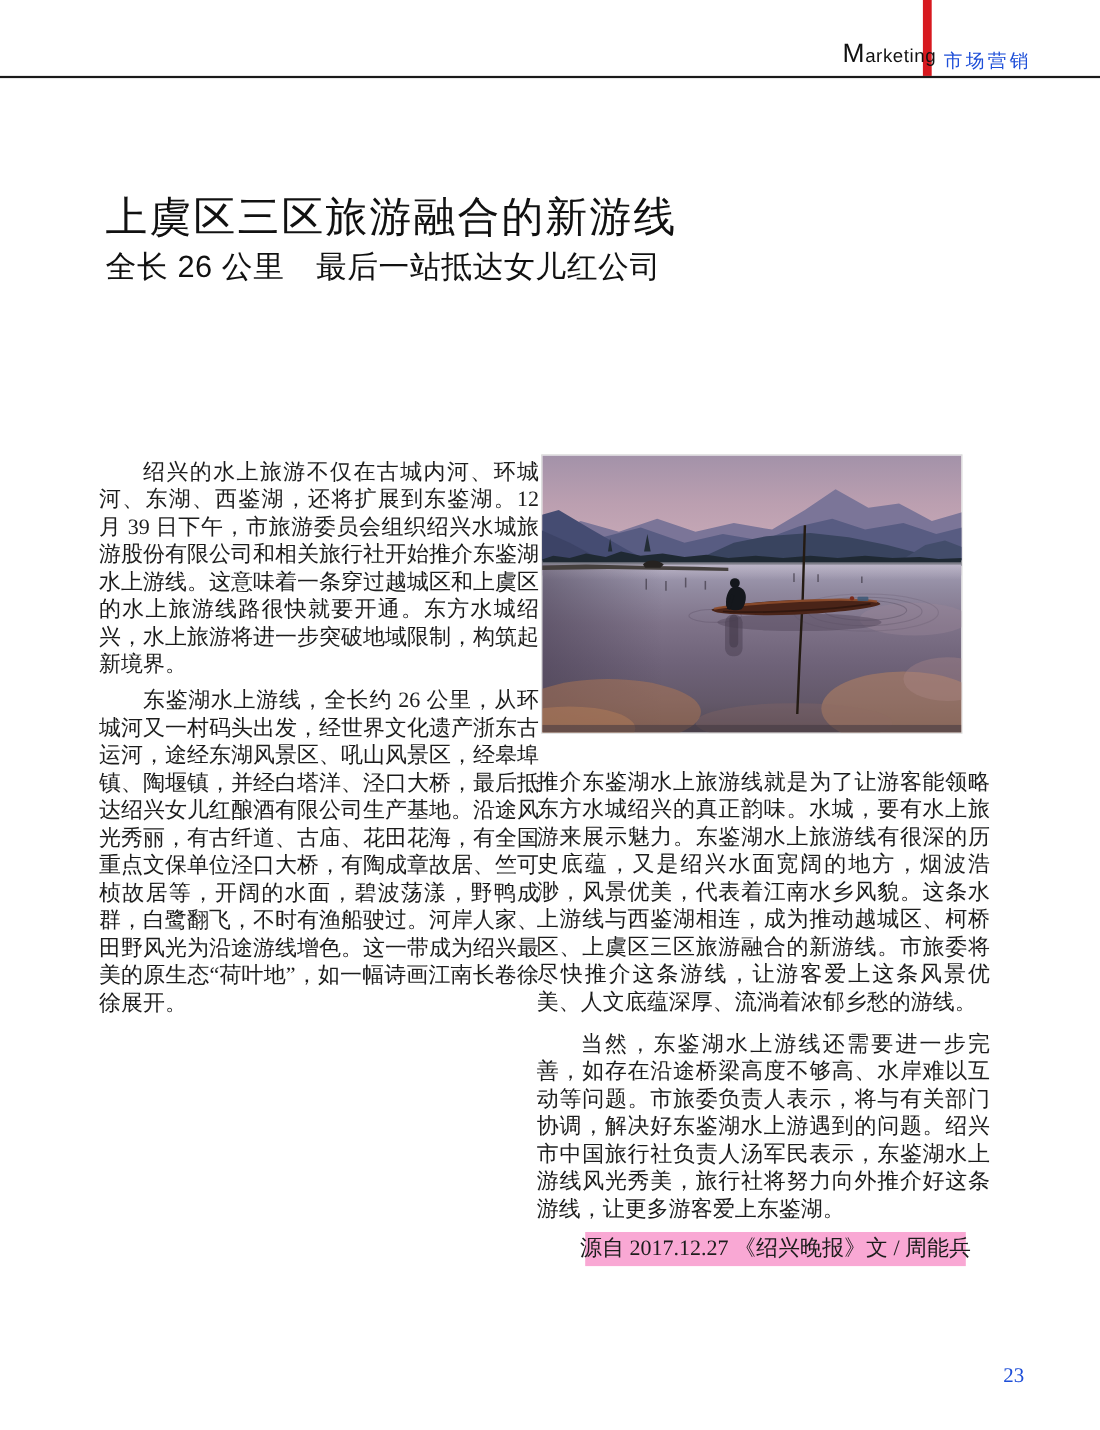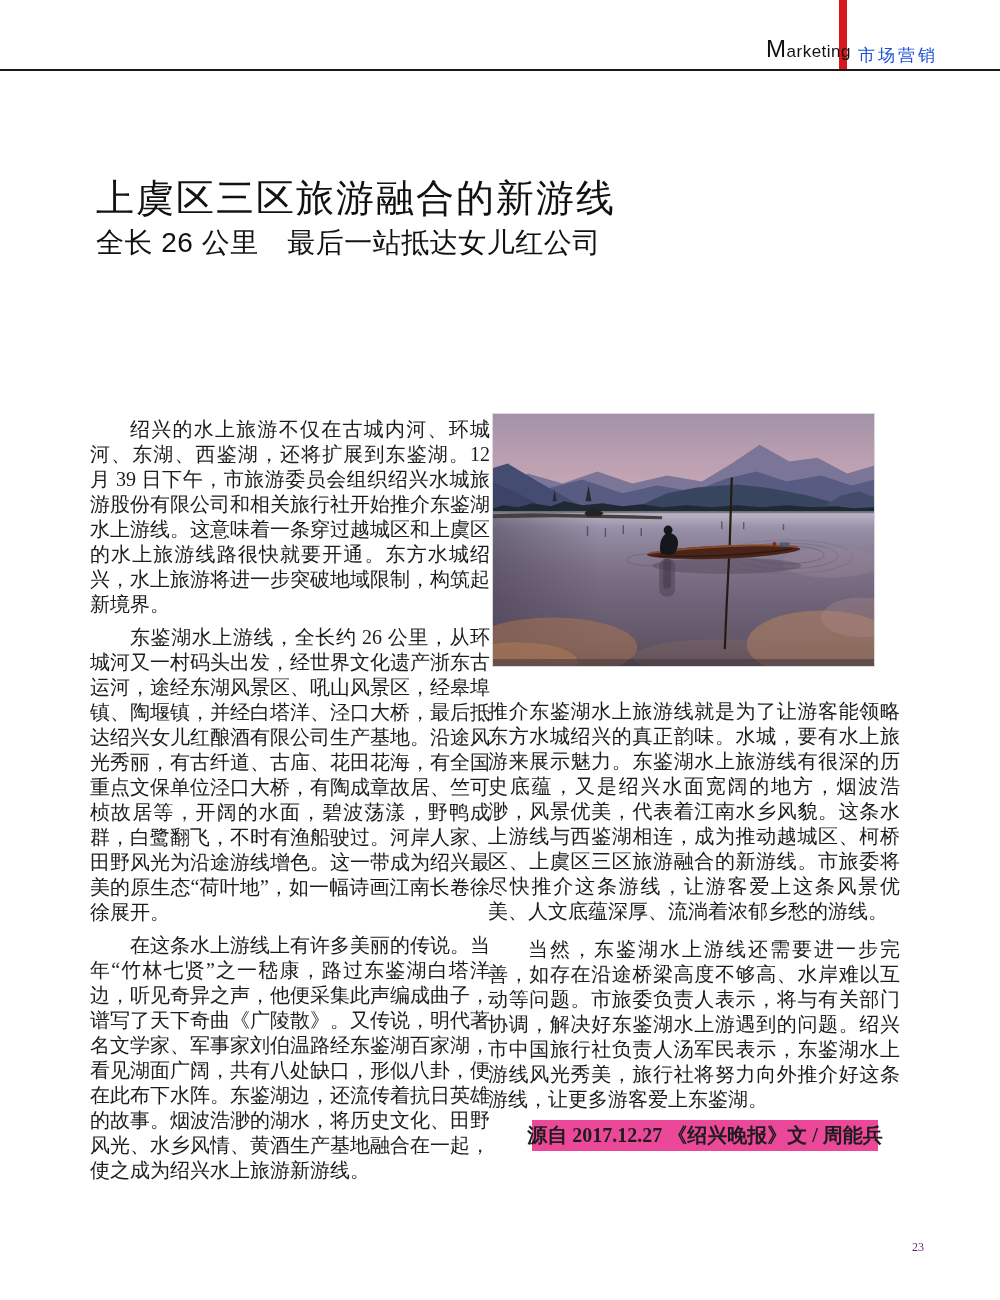--- a/index.html
+++ b/index.html
@@ -40,46 +40,45 @@
   .col-left{left:90px;top:417px;width:400px;}
   .col-right{left:488px;top:413px;width:412px;}
   .col-right p.first{margin-bottom:13px;}
   
   figure.photo{margin:0 0 32px 4px;width:383px;height:254px;line-height:0;
     border:1px solid #d8d8d8;box-sizing:border-box;}
   figure.photo svg{display:block;width:100%;height:100%;}
   
   .source-box{
     margin:0 0 0 44px;width:346px;height:31px;
-    background:#ec4899;
+    background:#f9a8d4;
     display:flex;align-items:center;justify-content:center;
-    font-size:20px;white-space:nowrap;font-weight:bold;
+    font-size:20px;white-space:nowrap;
   }
   
-  .page-number{position:absolute;left:912px;top:1240px;font-size:12px;color:#701a75;}
+  .page-number{position:absolute;left:912px;top:1240px;font-size:19px;color:#1d4ed8;}
 </style>
 </head>
 <body>
 
 <div class="page">
 
   <div class="red-bar"></div>
   <div class="marketing"><span class="cap">M</span><span>arketing</span></div>
   <div class="section-zh">市场营销</div>
   <div class="rule"></div>
 
   <div class="title-block">
     <h1 class="title">上虞区三区旅游融合的新游线</h1>
     <h2 class="subtitle">全长 26 公里　最后一站抵达女儿红公司</h2>
   </div>
 
   <div class="col col-left">
     <p>绍兴的水上旅游不仅在古城内河、环城河、东湖、西鉴湖，还将扩展到东鉴湖。12 月 39 日下午，市旅游委员会组织绍兴水城旅游股份有限公司和相关旅行社开始推介东鉴湖水上游线。这意味着一条穿过越城区和上虞区的水上旅游线路很快就要开通。东方水城绍兴，水上旅游将进一步突破地域限制，构筑起新境界。</p>
     <p>东鉴湖水上游线，全长约 26 公里，从环城河又一村码头出发，经世界文化遗产浙东古运河，途经东湖风景区、吼山风景区，经皋埠镇、陶堰镇，并经白塔洋、泾口大桥，最后抵达绍兴女儿红酿酒有限公司生产基地。沿途风光秀丽，有古纤道、古庙、花田花海，有全国重点文保单位泾口大桥，有陶成章故居、竺可桢故居等，开阔的水面，碧波荡漾，野鸭成群，白鹭翻飞，不时有渔船驶过。河岸人家、田野风光为沿途游线增色。这一带成为绍兴最美的原生态“荷叶地”，如一幅诗画江南长卷徐徐展开。</p>
-    <p>在这条水上游线上有许多美丽的传说。当年“竹林七贤”之一嵇康，路过东鉴湖白塔洋边，听见奇异之声，他便采集此声编成曲子，谱写了天下奇曲《广陵散》。又传说，明代著名文学家、军事家刘伯温路经东鉴湖百家湖，看见湖面广阔，共有八处缺口，形似八卦，便在此布下水阵。东鉴湖边，还流传着抗日英雄的故事。烟波浩渺的湖水，将历史文化、田野风光、水乡风情、黄酒生产基地融合在一起，使之成为绍兴水上旅游新游线。</p>
   </div>
 
   <div class="col col-right">
     <figure class="photo">
       <svg viewBox="0 0 383 254" preserveAspectRatio="none">
         <defs>
           <linearGradient id="sky" x1="0" y1="0" x2="0" y2="1">
             <stop offset="0%" stop-color="#a392a9"></stop>
             <stop offset="40%" stop-color="#bb9fb0"></stop>
             <stop offset="72%" stop-color="#c6a8b6"></stop>

